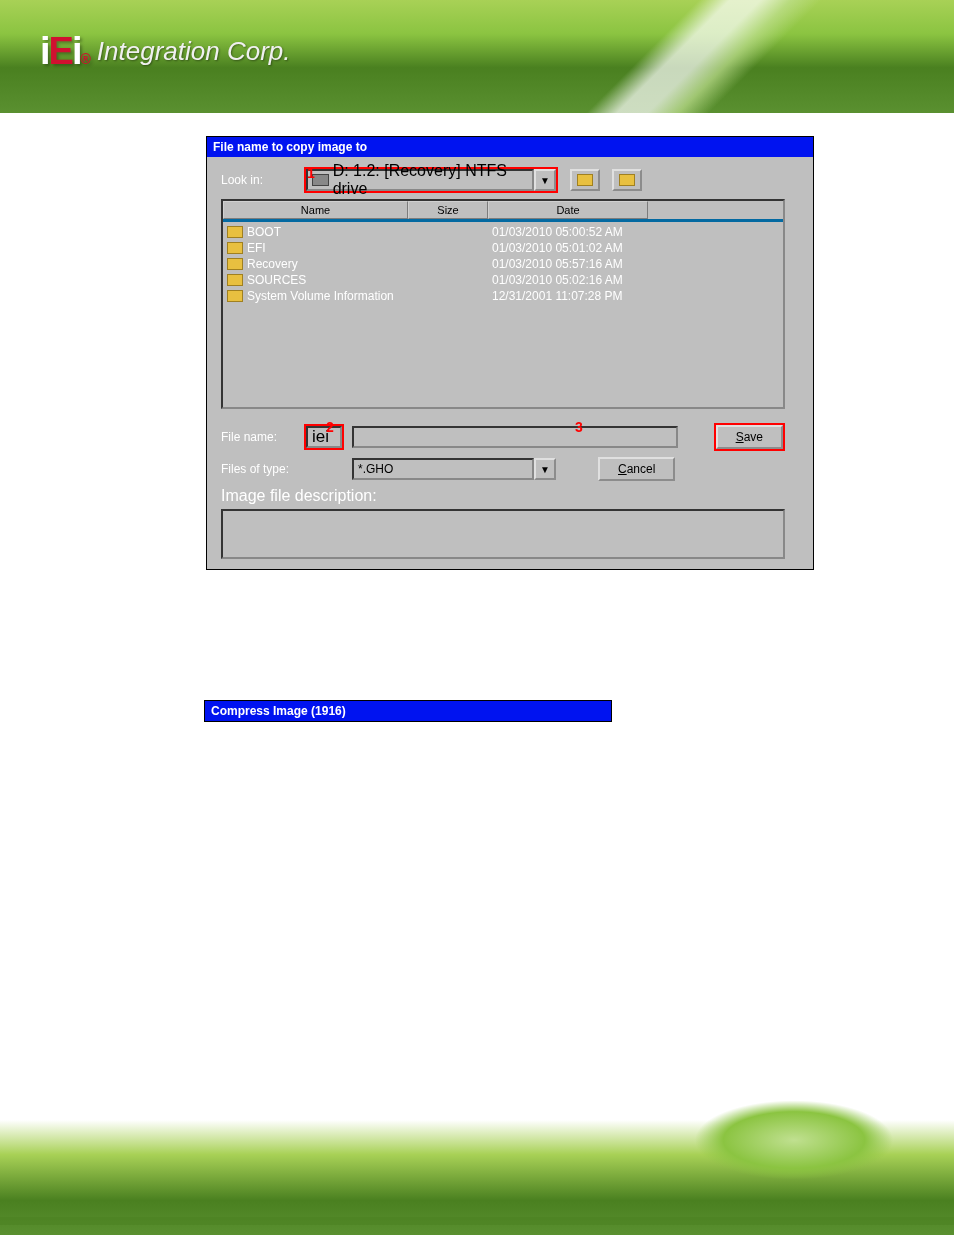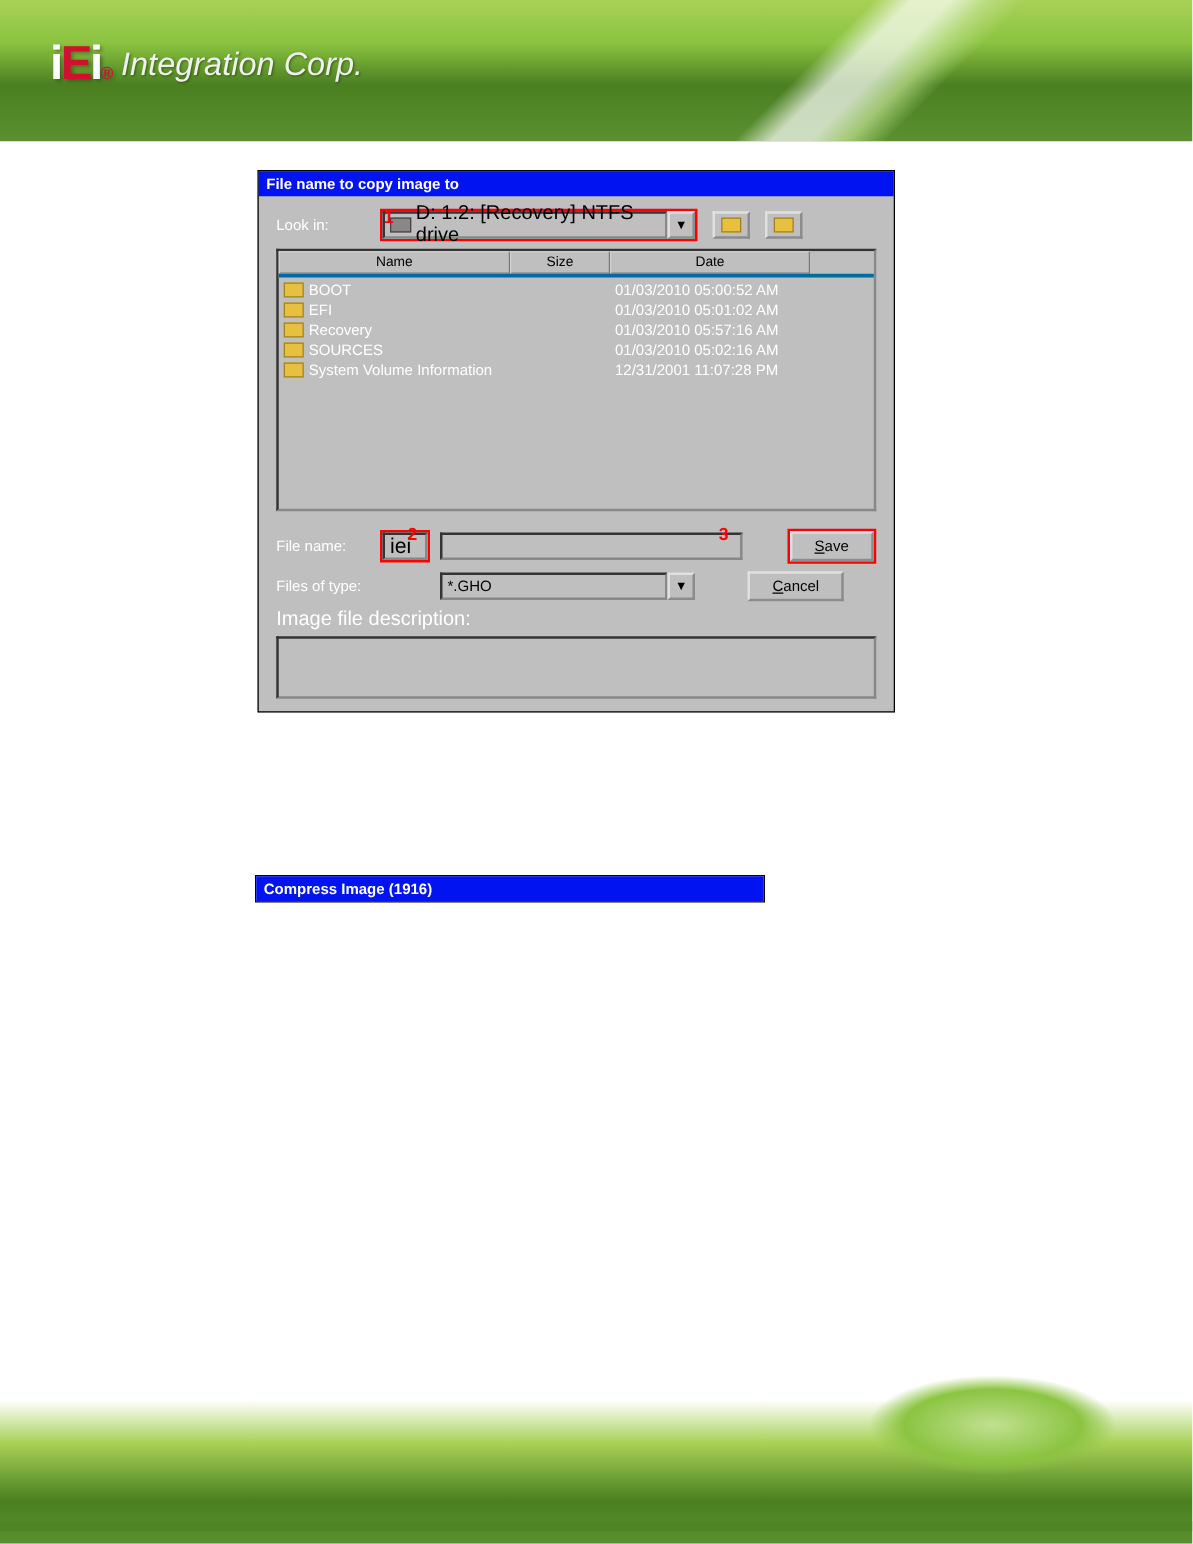--- a/index.html
+++ b/index.html
@@ -9,23 +9,23 @@
   .top-banner { position: absolute; top: 0; left: 0; right: 0; height: 113px; background: linear-gradient(to bottom, #a8d156 0%, #8bc441 30%, #4a8020 60%, #5a9030 100%); }
   .top-banner::before { content: ""; position: absolute; right: 0; top: 0; width: 500px; height: 113px; background: linear-gradient(135deg, transparent 40%, #fff 45%, #fff 50%, #c0e090 55%, transparent 60%); opacity: 0.7; }
   .logo-area { position: absolute; left: 40px; top: 30px; display: flex; align-items: center; gap: 8px; text-align: right; }
   .logo-iei { font-size: 38px; font-weight: bold; color: #fff; text-shadow: 2px 2px 3px rgba(0,0,0,0.3); letter-spacing: -2px; }
   .logo-iei .i1 { color: #fff; }
   .logo-iei .e { color: #d01030; }
   .logo-iei .i2 { color: #fff; }
   .logo-text { font-size: 26px; font-weight: normal; font-style: italic; color: #f0f0f0; text-shadow: 1px 1px 2px rgba(0,0,0,0.4); }
 
   
-  .dialog1 { position: absolute; left: 206px; top: 136px; width: 510px; background: #bfbfbf; border: 1px solid #000; }
+  .dialog1 { position: absolute; left: 206px; top: 136px; width: 608px; background: #bfbfbf; border: 1px solid #000; }
   .titlebar { background: #0013f0; color: #fff; padding: 3px 6px; font-size: 12px; font-weight: bold; }
-  .dlg-body { padding: 10px 14px 10px 14px; }
+  .dlg-body { padding: 10px 28px 10px 14px; }
   .row { display: flex; align-items: center; margin-bottom: 6px; gap: 8px; }
   .lbl { font-size: 12px; color: #fff; width: 75px; }
   .lbl-dark { font-size: 16px; color: #fff; }
   .redbox { border: 2px solid #ff0000; display: inline-block; }
   .callout { position: absolute; color: #ff0000; font-weight: bold; font-size: 14px; }
   
   .lookin-combo { display: flex; align-items: center; background: #bfbfbf; border: 2px inset #888; height: 22px; width: 228px; padding: 0 4px; font-size: 16px; }
   .drive-icon { display: inline-block; width: 18px; height: 12px; background: #888; border: 1px solid #444; margin-right: 4px; }
   .combo-btn { width: 22px; height: 22px; background: #bfbfbf; border: 2px outset #e0e0e0; display: flex; align-items: center; justify-content: center; font-size: 10px; }
   .nav-btn { width: 30px; height: 22px; background: #bfbfbf; border: 2px outset #e0e0e0; display: flex; align-items: center; justify-content: center; margin-left: 4px; }

